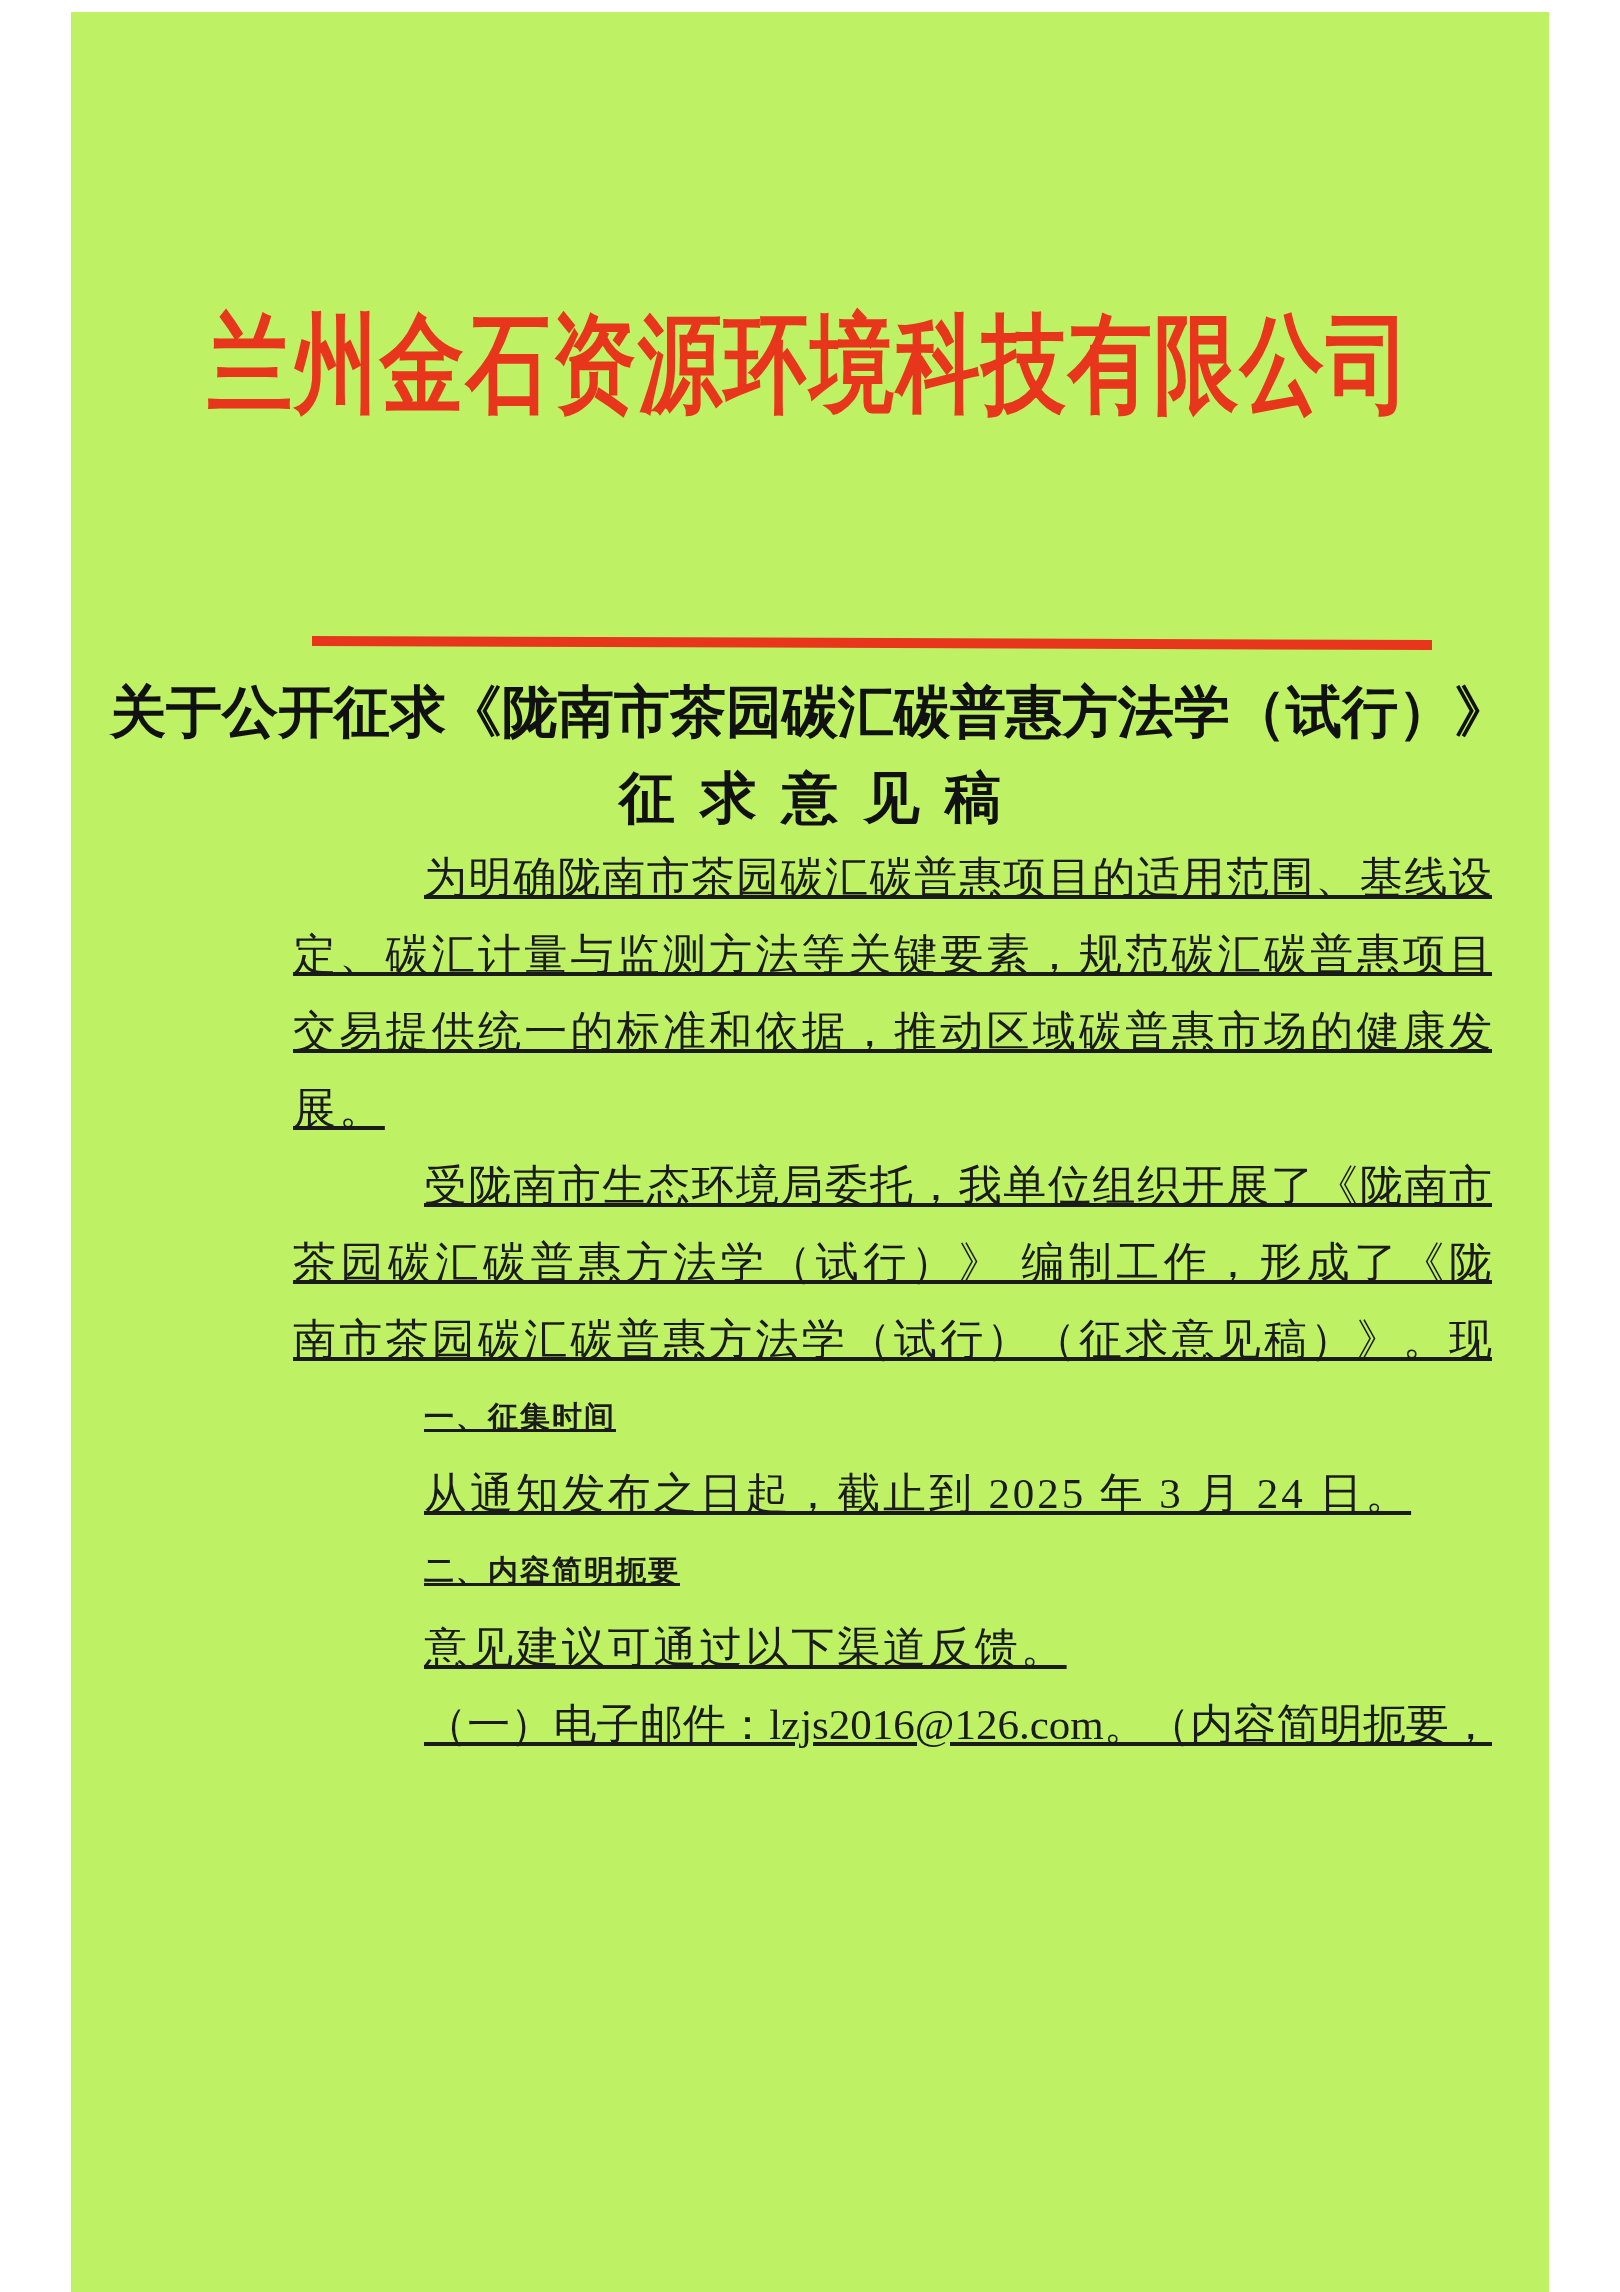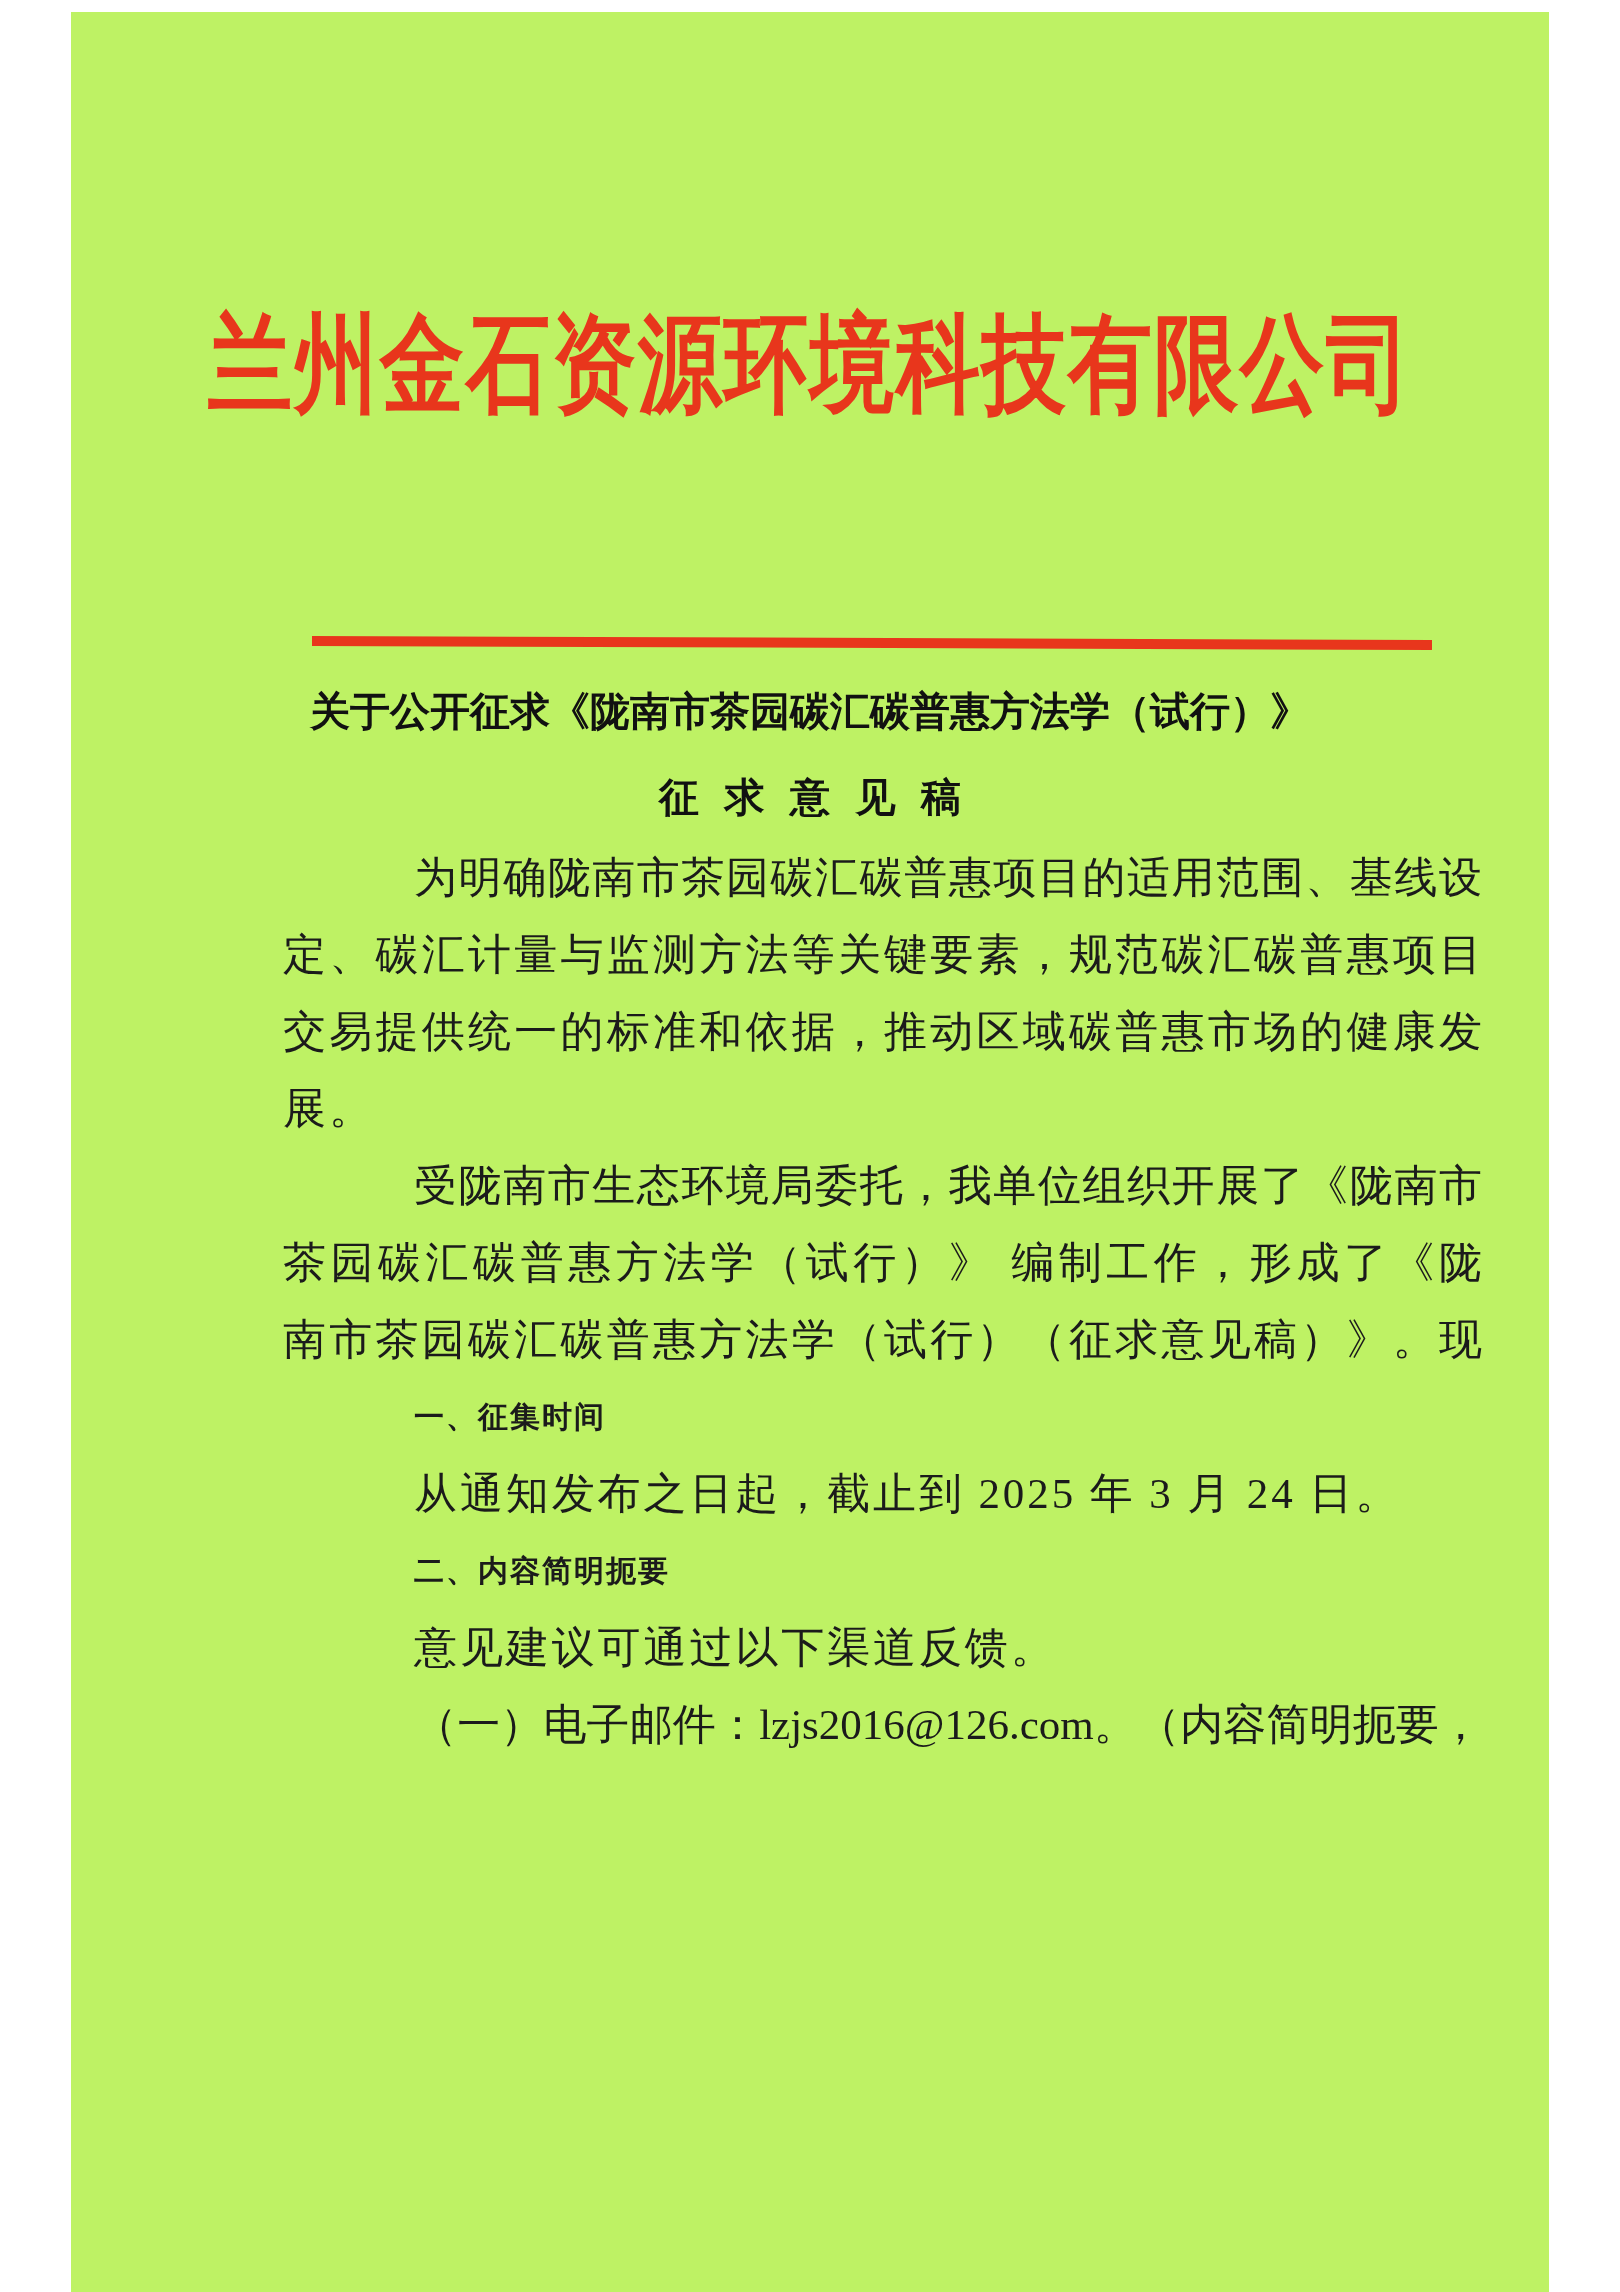--- a/index.html
+++ b/index.html
@@ -43,37 +43,38 @@
     transform: rotate(0.2deg);
   }
   
   .title {
     position: absolute;
     top: 657px;
     left: 0;
     width: 100%;
     text-align: center;
     font-weight: bold;
-    font-size: 40px;
+    font-size: 56px;
     line-height: 86px;
     color: #111;
   }
   .title .l2 {
     letter-spacing: 25.5px;
     text-indent: 25.5px;
     display: block;
   }
   
   .body-text {
     position: absolute;
     top: 827px;
-    left: 212px;
+    left: 222px;
     width: 1199px;
     font-size: 43px;
     line-height: 77px;
+    text-decoration: underline;
   }
   .line {
     letter-spacing: 2.9px;
     white-space: pre-wrap;
     min-height: 77px;
   }
   .line.justify {
     letter-spacing: 0;
     text-align: justify;
     text-align-last: justify;

